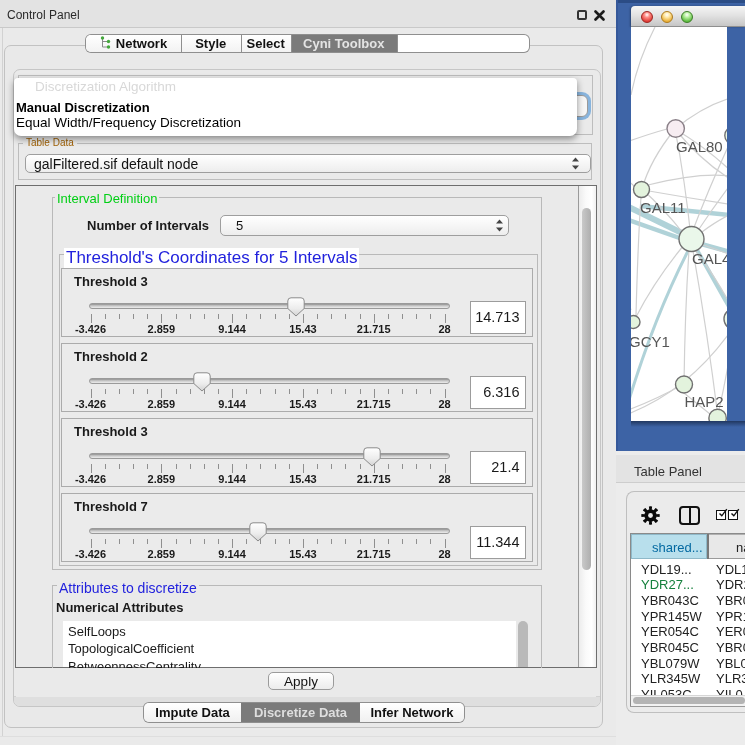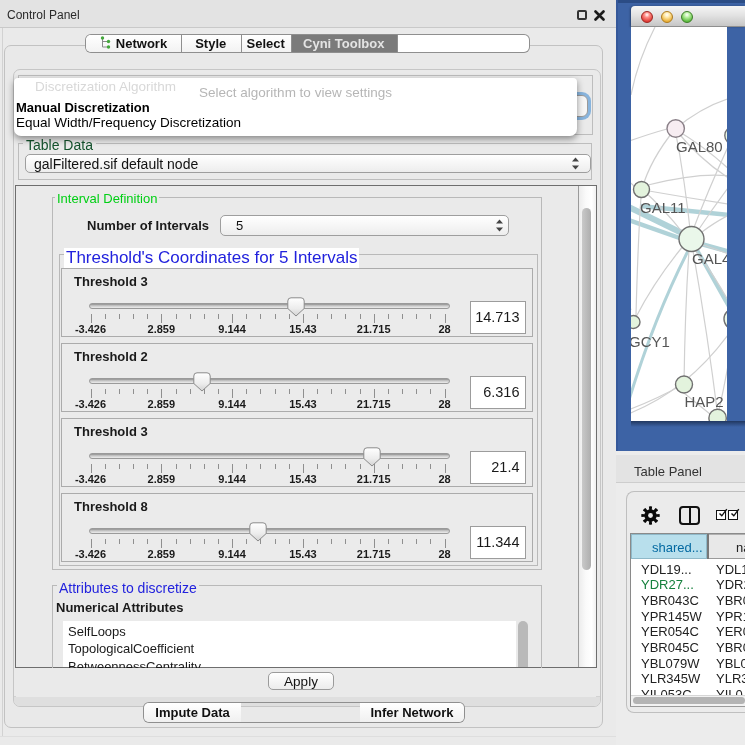--- a/index.html
+++ b/index.html
@@ -42,21 +42,21 @@
 <div class="abs" style="left:240.5px;top:34.5px;width:1px;height:17.6px;background:#8f8f8f;"></div>
 <div class="abs" style="left:291px;top:34.5px;width:1px;height:17.6px;background:#8f8f8f;"></div>
 <div class="abs" style="left:396.5px;top:34.5px;width:1px;height:17.6px;background:#8f8f8f;"></div>
 <div class="abs" style="left:18px;top:75px;width:575px;height:60px;border:1px solid #bdbdbd;"></div>
 <div class="abs" style="left:560px;top:95px;width:28px;height:22px;border-radius:6px;background:#f6f6f6;border:1px solid #9a9a9a;box-shadow:0 0 0 3px #88b4dd;"></div>
 <svg class="abs" style="left:569px;top:101px;" width="7" height="11" viewBox="0 0 7 11">
       <path d="M3.5 0.5 L6.2 4 H0.8 Z" fill="#777"></path>
       <path d="M3.5 10.5 L6.2 7 H0.8 Z" fill="#777"></path>
     </svg>
 <div class="abs" style="left:18px;top:143px;width:574px;height:37px;border:1px solid #bdbdbd;"></div>
-<div class="abs" style="left:23px;top:137px;background:#eaeaea;padding:0 3px;font-size:14px;color:#14532d;">Table Data</div>
+<div class="abs" style="left:23px;top:137px;background:#eaeaea;padding:0 3px;font-size:10px;color:#a16207;">Table Data</div>
 <div class="abs" style="left:25px;top:154px;width:566px;height:19px;border-radius:5px;border:1px solid #9e9e9e;background:linear-gradient(180deg,#ffffff,#ededed);"></div>
 <div class="abs" style="left:34px;top:156px;font-size:14px;color:#111;">galFiltered.sif default node</div>
 <svg class="abs" style="left:571px;top:157px;" width="9" height="13" viewBox="0 0 9 13">
       <path d="M4.5 0.5 L8 4.5 H1 Z" fill="#444"></path>
       <path d="M4.5 12.5 L8 8.5 H1 Z" fill="#444"></path>
     </svg>
 <div class="abs" style="left:15px;top:185px;width:582px;height:483px;border:1px solid #6e6e6e;background:#eaeaea;"></div>
 <div class="abs" style="left:578px;top:186px;width:18px;height:481px;background:linear-gradient(90deg,#ececec 0%,#fafafa 40%,#ffffff 75%,#f0f0f0 100%);border-left:1px solid #9a9a9a;"></div>
 <div class="abs" style="left:582px;top:208px;width:9px;height:362px;background:linear-gradient(90deg,#c9c9c9,#aeaeae);border-radius:5px;"></div>
 <div class="abs" style="left:52px;top:197px;width:490px;height:373px;border:1px solid #b9b9b9;"></div>
@@ -202,21 +202,21 @@
         <linearGradient id="tg" x1="0" y1="0" x2="0" y2="1">
           <stop offset="0" stop-color="#ffffff"></stop>
           <stop offset="0.6" stop-color="#ececec"></stop>
           <stop offset="1" stop-color="#d2d2d2"></stop>
         </linearGradient>
       </defs>
       <path d="M4 0.8 H14 Q17.2 0.8 17.2 4 V11.5 L9 19 L0.8 11.5 V4 Q0.8 0.8 4 0.8 Z" fill="url(#tg)" stroke="#8a8a8a" stroke-width="1"></path>
     </svg>
 <div class="abs" style="left:470px;top:450.5px;width:55.5px;height:33.5px;border:1.5px solid #9c9c9c;background:#fff;font-size:14.5px;color:#1a1a1a;display:flex;align-items:center;justify-content:flex-end;padding-right:5px;">21.4</div>
 <div class="abs" style="left:61px;top:493px;width:472px;height:69px;border:1px solid #ababab;background:#ebebeb;"></div>
-<div class="abs" style="left:74px;top:499px;font-size:13px;font-weight:bold;color:#1a1a1a;">Threshold 8</div>
+<div class="abs" style="left:74px;top:499px;font-size:13px;font-weight:bold;color:#1a1a1a;">Threshold 7</div>
 <div class="abs" style="left:89px;top:527.5px;width:361px;height:6px;border:1px solid #9a9a9a;border-radius:4px;background:linear-gradient(180deg,#909090,#c9c9c9 45%,#ececec);"></div>
 <div class="abs" style="left:90.5px;top:539px;width:1px;height:9px;background:#8f8f8f;"></div>
     <div class="abs" style="left:104.7px;top:539px;width:1px;height:5px;background:#8f8f8f;"></div>
     <div class="abs" style="left:118.8px;top:539px;width:1px;height:5px;background:#8f8f8f;"></div>
     <div class="abs" style="left:133.0px;top:539px;width:1px;height:5px;background:#8f8f8f;"></div>
     <div class="abs" style="left:147.1px;top:539px;width:1px;height:5px;background:#8f8f8f;"></div>
     <div class="abs" style="left:161.3px;top:539px;width:1px;height:9px;background:#8f8f8f;"></div>
     <div class="abs" style="left:175.5px;top:539px;width:1px;height:5px;background:#8f8f8f;"></div>
     <div class="abs" style="left:189.6px;top:539px;width:1px;height:5px;background:#8f8f8f;"></div>
     <div class="abs" style="left:203.8px;top:539px;width:1px;height:5px;background:#8f8f8f;"></div>
@@ -259,25 +259,25 @@
 <div class="abs" style="left:56px;top:600px;font-size:13px;font-weight:bold;color:#1a1a1a;">Numerical Attributes</div>
 <div class="abs" style="left:63px;top:621px;width:453px;height:46px;background:#ffffff;"></div>
 <div class="abs" style="left:68px;top:623.5px;font-size:13px;color:#1a1a1a;">SelfLoops</div>
 <div class="abs" style="left:68px;top:641.0px;font-size:13px;color:#1a1a1a;">TopologicalCoefficient</div>
 <div class="abs" style="left:68px;top:658.5px;font-size:13px;color:#1a1a1a;">BetweennessCentrality</div>
 <div class="abs" style="left:518px;top:621px;width:10px;height:46px;background:#b9b9b9;border-radius:5px 5px 0 0;"></div>
 <div class="abs" style="left:16px;top:668px;width:580px;height:29px;background:#eaeaea;"></div>
 <div class="abs" style="left:268px;top:672px;width:66px;height:18px;border-radius:5px;border:1px solid #9b9b9b;background:linear-gradient(180deg,#ffffff,#ececec);display:flex;align-items:center;justify-content:center;font-size:13.5px;color:#111;">Apply</div>
 <div class="abs" style="left:144px;top:703.3px;width:320px;height:19px;border-radius:5px;box-shadow:0 0 0 1px #8f8f8f;"></div>
 <div class="abs" style="left:144px;top:703.3px;width:97px;height:19px;background:linear-gradient(180deg,#ffffff,#f0f0f0);color:#111;border-radius:5px 0 0 5px;display:flex;align-items:center;justify-content:center;font-size:13px;font-weight:bold;">Impute Data</div>
+<div class="abs" style="left:241px;top:703.3px;width:119px;height:19px;background:#7b7b7b;color:#dedede;display:flex;align-items:center;justify-content:center;font-size:13px;font-weight:bold;">Discretize Data</div>
 <div class="abs" style="left:360px;top:703.3px;width:104px;height:19px;background:linear-gradient(180deg,#ffffff,#f0f0f0);color:#111;border-radius:0 5px 5px 0;display:flex;align-items:center;justify-content:center;font-size:13px;font-weight:bold;">Infer Network</div>
 <div class="abs" style="left:0px;top:736px;width:616px;height:1px;background:#dedede;"></div>
 <div class="abs" style="left:14px;top:78px;width:563px;height:58px;background:#ffffff;border-radius:4px 4px 7px 7px;box-shadow:0 3px 7px rgba(0,0,0,0.42);"></div>
 <div class="abs" style="left:35px;top:78.5px;font-size:13.5px;color:#d8d8d8;">Discretization Algorithm</div>
-<div class="abs" style="left:14px;top:84.5px;width:563px;text-align:center;font-size:13.5px;color:#b6b6b6;">Select algorithm to view settings</div>
 <div class="abs" style="left:16px;top:100px;font-size:13px;font-weight:bold;color:#000;">Manual Discretization</div>
 <div class="abs" style="left:16px;top:114.5px;font-size:13.5px;color:#000;">Equal Width/Frequency Discretization</div>
 <div class="abs" style="left:616px;top:0;width:129px;height:451px;background:#3d63a5;"></div>
 <div class="abs" style="left:616px;top:0;width:129px;height:3px;background:#2b4c85;"></div>
 <div class="abs" style="left:616px;top:0;width:2px;height:451px;background:#35589a;"></div>
 <div class="abs" style="left:631px;top:6px;width:114px;height:21px;background:linear-gradient(180deg,#f5f5f5,#e3e3e3 45%,#c6c6c6);border-radius:4px 0 0 0;border-bottom:1px solid #8f8f8f;box-shadow:-1px 0 2px rgba(0,0,0,0.3);"></div>
 <div class="abs" style="left:641px;top:10.5px;width:12px;height:12px;border-radius:50%;background:radial-gradient(circle at 50% 28%, #ffffff 0%, #ff8d86 30%, #e03c36 75%);border:1px solid #9c2420;"></div>
 <div class="abs" style="left:661px;top:10.5px;width:12px;height:12px;border-radius:50%;background:radial-gradient(circle at 50% 28%, #ffffff 0%, #ffe9a8 30%, #eaaf37 75%);border:1px solid #ad7b1e;"></div>
 <div class="abs" style="left:680.5px;top:10.5px;width:12px;height:12px;border-radius:50%;background:radial-gradient(circle at 50% 28%, #ffffff 0%, #b9f0a0 30%, #5cbb3f 75%);border:1px solid #3c7d28;"></div>
 <div class="abs" style="left:631px;top:27px;width:96px;height:394px;background:#ffffff;overflow:hidden;">

